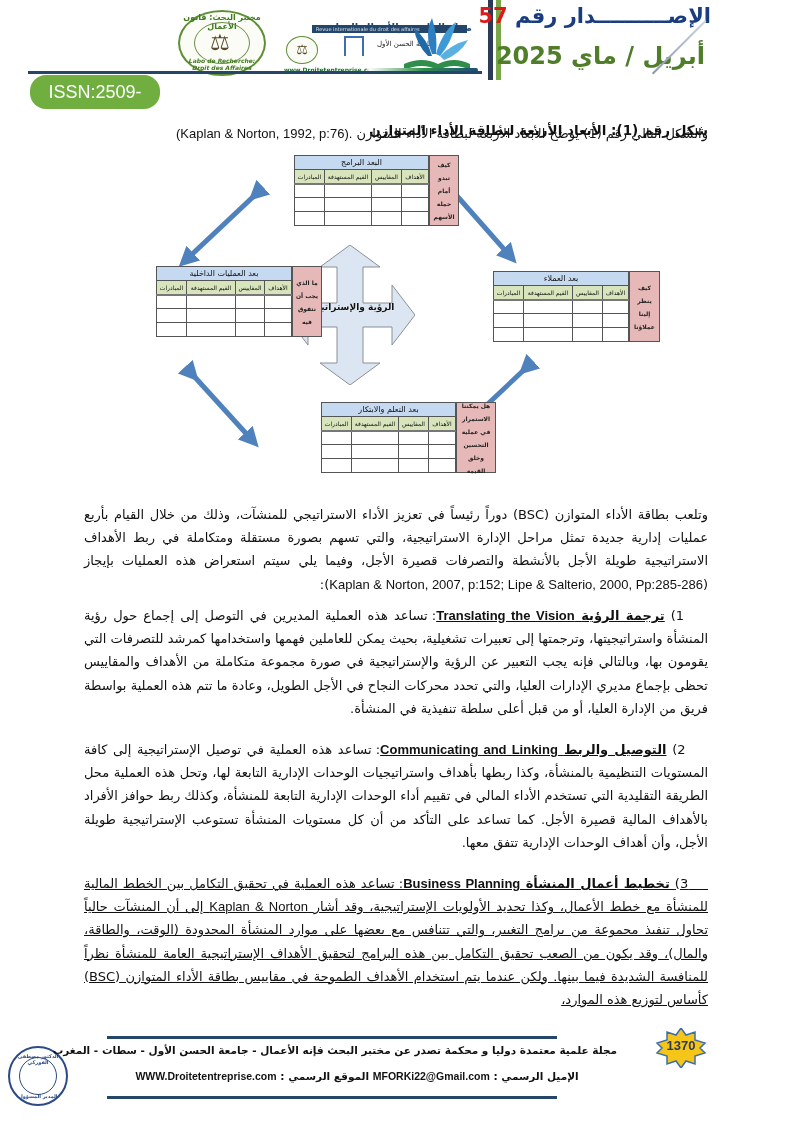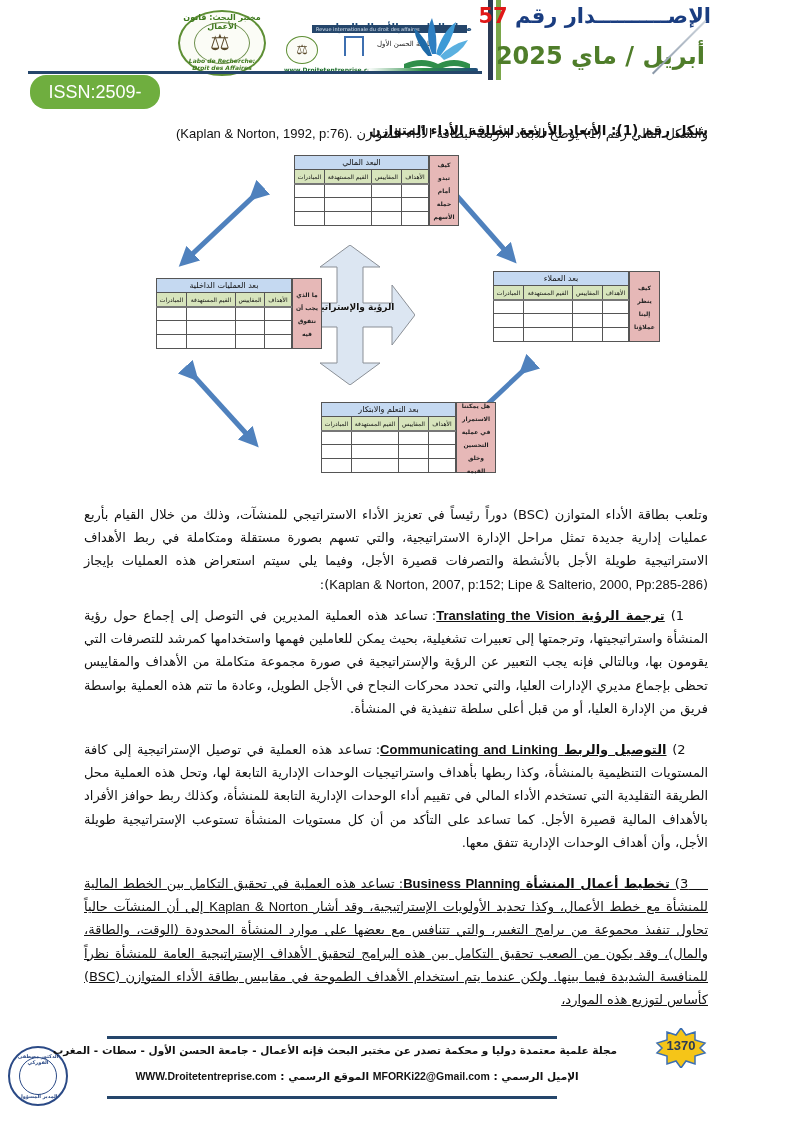--- a/index.html
+++ b/index.html
@@ -133,21 +133,21 @@
   <svg class="center-cross" viewBox="0 0 130 140">
     <path d="M65 0 L95 22 L78 22 L78 58 L107 58 L107 40 L130 70 L107 100 L107 82 L78 82 L78 118 L95 118 L65 140 L35 118 L52 118 L52 82 L23 82 L23 100 L0 70 L23 40 L23 58 L52 58 L52 22 L35 22 Z" fill="#dce6f2" stroke="#8a8f96" stroke-width="1"></path>
   </svg>
   <div class="center-label">الرؤية والإستراتيجية</div>
 
   <div class="dim" style="left:214px;top:5px;">
     <div class="q" style="height:71px;width:30px;">كيف تبدو أمام حملة الأسهم</div>
     <table>
       <tbody>
           <tr>
-            <th class="head" colspan="4">البعد المالي</th>
+            <th class="head" colspan="4">البعد البرامج</th>
           </tr>
       <tr>
         <th class="col" style="width:27px">الأهداف</th>
         <th class="col" style="width:30px">المقاييس</th>
         <th class="col" style="width:47px">القيم المستهدفة</th>
         <th class="col" style="width:30px">المبادرات</th>
       </tr>
       <tr>
             <td></td>
             <td></td>
@@ -198,21 +198,21 @@
       <tr>
             <td></td>
             <td></td>
             <td></td>
             <td></td>
           </tr>
     </tbody>
       </table>
   </div>
 
-  <div class="dim" style="left:28px;top:128px;padding-left:48px;">
+  <div class="dim" style="left:28px;top:116px;padding-left:48px;">
     <div class="q" style="height:71px;width:30px;">ما الذي يجب أن نتفوق فيه</div>
     <table>
       <tbody>
           <tr>
             <th class="head" colspan="4">بعد العمليات الداخلية</th>
           </tr>
       <tr>
         <th class="col" style="width:27px">الأهداف</th>
         <th class="col" style="width:29px">المقاييس</th>
         <th class="col" style="width:49px">القيم المستهدفة</th>

